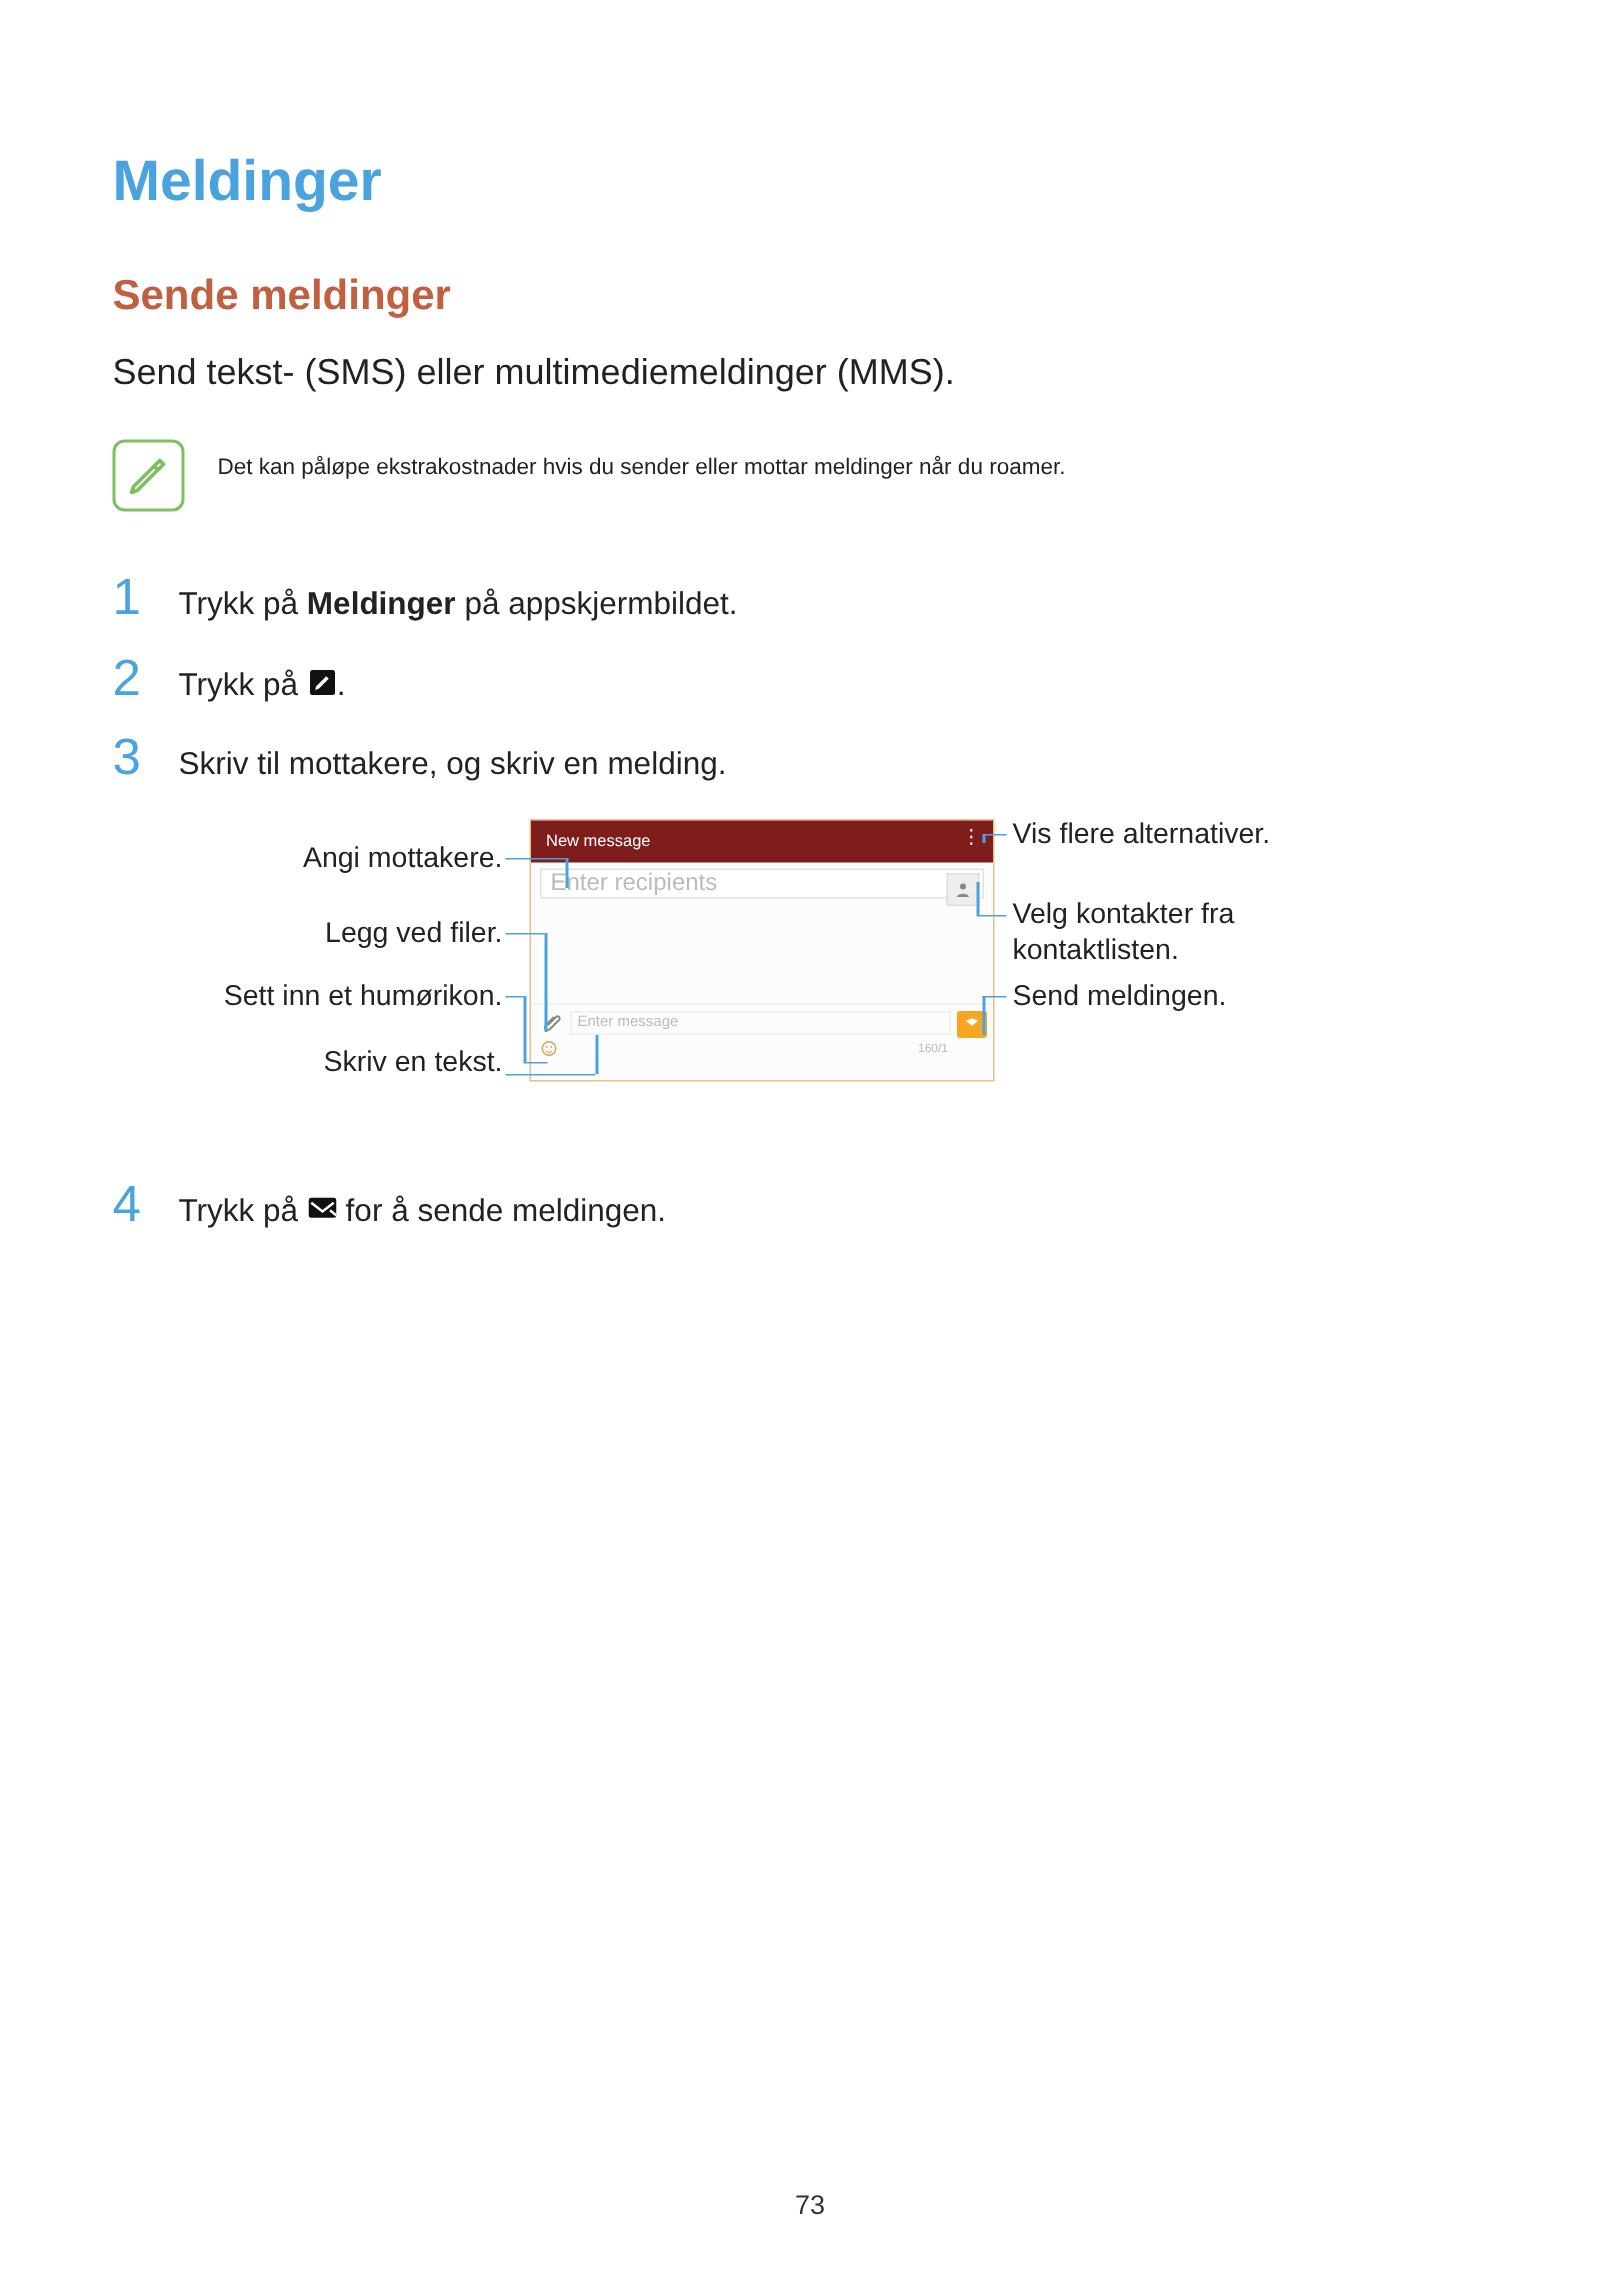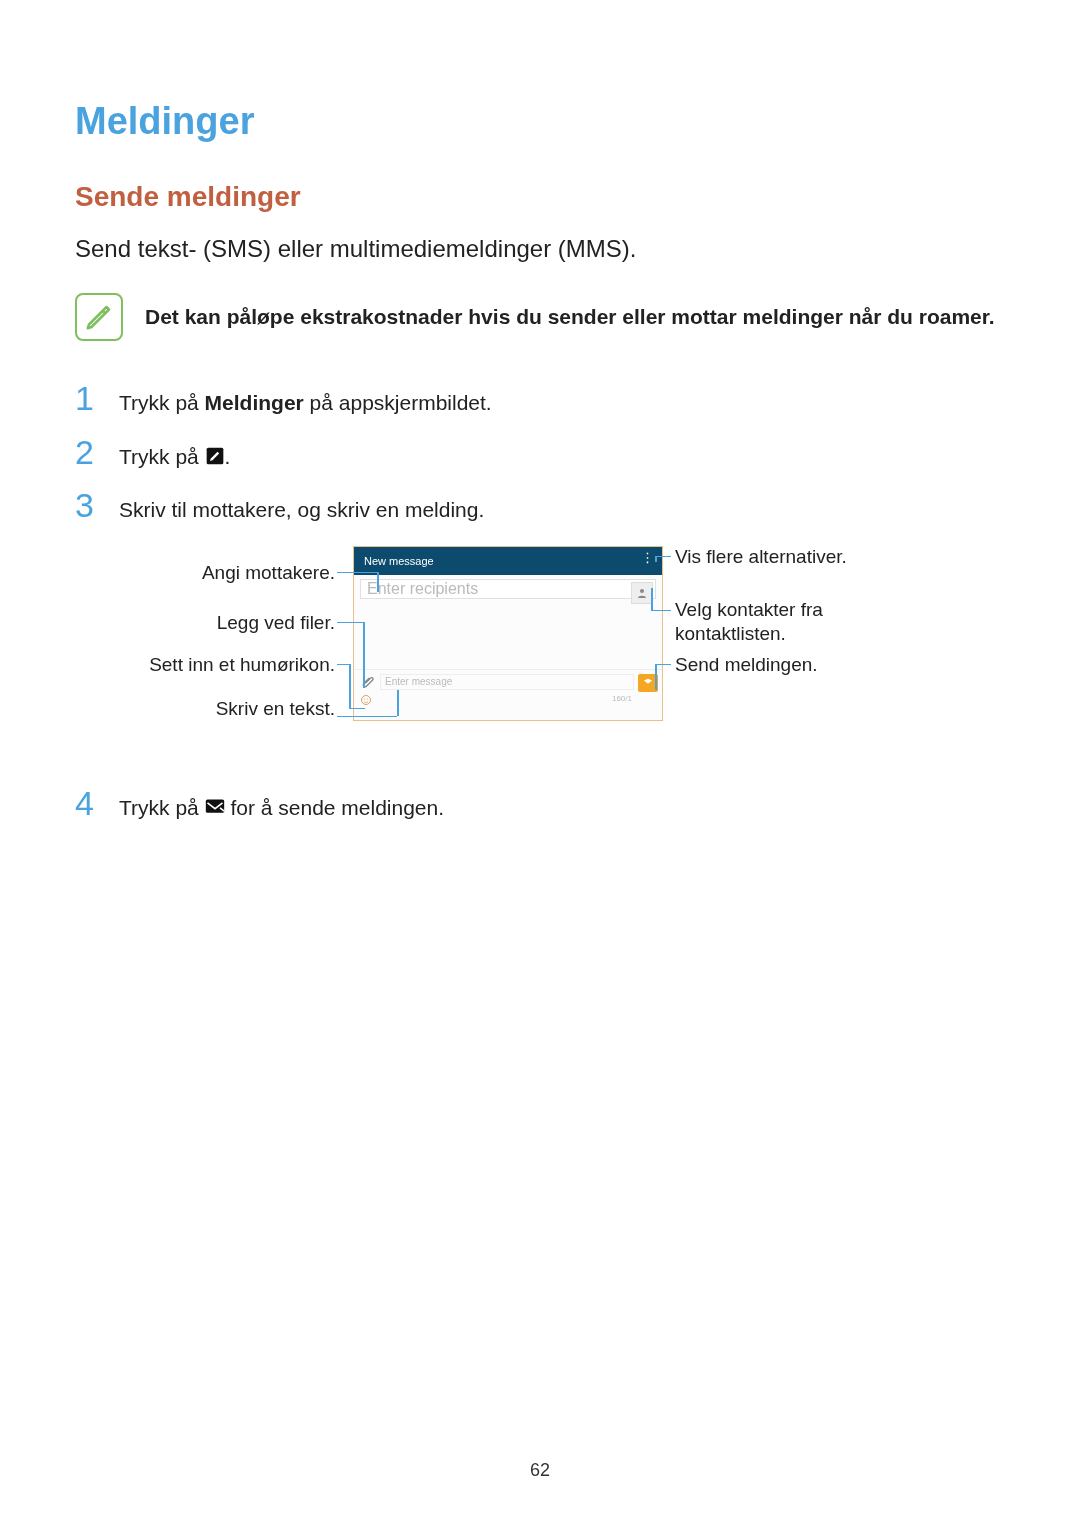--- a/index.html
+++ b/index.html
@@ -5,34 +5,34 @@
   * { box-sizing: border-box; margin: 0; padding: 0; }
   html, body { width: 1080px; height: 1527px; background: #fff; font-family: Arial, Helvetica, sans-serif; color: #222; }
   .page { width: 1080px; height: 1527px; position: relative; padding: 100px 75px 0 75px; }
   .h1 { font-size: 56px; font-weight: 700; color: #222; margin-top: 15px; margin-bottom: 70px; }
   .h2 { font-size: 38px; font-weight: 700; color: #4aa3df; margin-bottom: 38px; }
   .h3 { font-size: 28px; font-weight: 700; color: #c06040; margin-bottom: 18px; }
   .body-text { font-size: 24px; line-height: 1.5; margin-bottom: 24px; }
   .note-row { display: flex; align-items: flex-start; gap: 22px; margin-bottom: 40px; }
   .note-icon-box { width: 48px; height: 48px; border: 2px solid #7fbf5f; border-radius: 8px; display: flex; align-items: center; justify-content: center; flex: 0 0 48px; margin-top: 2px; }
   .note-icon-box svg { width: 30px; height: 30px; }
-  .note-text { font-size: 21px; line-height: 1.5; padding-top: 10px; font-weight: bold; }
+  .note-text { font-size: 15px; line-height: 1.5; padding-top: 10px; }
   .ol { list-style: none; margin-top: 6px; }
   .ol > li { display: flex; align-items: baseline; gap: 18px; margin-bottom: 16px; }
   .num { font-size: 34px; color: #4aa3df; font-weight: 400; width: 26px; text-align: left; flex: 0 0 26px; line-height: 1; }
   .step-text { font-size: 21px; line-height: 1.5; padding-top: 6px; }
   .step-text b { font-weight: 700; }
   .icon-inline { display: inline-block; width: 20px; height: 18px; vertical-align: -2px; }
   .diagram-wrap { position: relative; width: 820px; height: 220px; margin: 20px 0 20px 40px; }
   .diagram-left { position: absolute; left: 0; top: 0; width: 220px; text-align: right; font-size: 19px; color: #222; }
   .dl-item { position: absolute; right: 0; }
   .diagram-right { position: absolute; left: 560px; top: 0; width: 260px; text-align: left; font-size: 19px; color: #222; }
   .dr-item { position: absolute; left: 0; }
   .phone-screen { position: absolute; left: 238px; top: 0; width: 310px; height: 175px; border: 1px solid #e9c089; background: #fcfcfc; }
-  .ps-header { height: 28px; background: #0c4a6e; color: #fff; font-size: 11px; display: flex; align-items: center; padding-left: 10px; position: relative; }
+  .ps-header { height: 28px; background: #7f1d1d; color: #fff; font-size: 11px; display: flex; align-items: center; padding-left: 10px; position: relative; }
   .ps-header .dots { position: absolute; right: 8px; top: 4px; font-size: 13px; color: #fff; line-height: 1; }
   .ps-recipient { height: 20px; margin: 4px 6px 0 6px; border: 1px solid #e0e0e0; background: #fff; font-size: 16px; color: #bbb; display: flex; align-items: center; padding-left: 6px; position: relative; }
   .ps-recipient .contact-btn { position: absolute; right: 2px; top: 2px; width: 22px; height: 22px; background: #eee; border: 1px solid #ddd; display: flex; align-items: center; justify-content: center; }
   .ps-body { height: 70px; }
   .ps-input-row { height: 38px; border-top: 1px solid #eee; display: flex; align-items: flex-start; padding: 4px 4px 0 6px; gap: 4px; position: relative; }
   .ps-attach { width: 16px; height: 16px; }
   .ps-msg-field { flex: 1; font-size: 10px; color: #bbb; border: 1px solid #eee; height: 16px; padding-left: 4px; display: flex; align-items: center; }
   .ps-send { width: 20px; height: 18px; background: #f5a623; border-radius: 2px; display:flex; align-items:center; justify-content:center; }
   .ps-emoji { position: absolute; left: 6px; top: 22px; width: 12px; height: 12px; }
   .ps-count { position: absolute; right: 30px; bottom: 4px; font-size: 8px; color: #bbb; }
@@ -169,14 +169,14 @@
       <span class="step-text">
         <span>Trykk på </span><span class="icon-inline"><svg viewBox="0 0 24 24">
               <rect x="1" y="3" width="22" height="16" rx="2" fill="#111"></rect>
               <path d="M3 7 L12 14 L21 7" fill="none" stroke="#fff" stroke-width="2"></path>
               <path d="M18 13 L23 17" stroke="#fff" stroke-width="2"></path>
             </svg></span><span> for å sende meldingen.</span>
       </span>
     </li>
   </ol>
 
-  <div class="page-num">62</div>
+  <div class="page-num">73</div>
 </div>
 
 </body></html>

